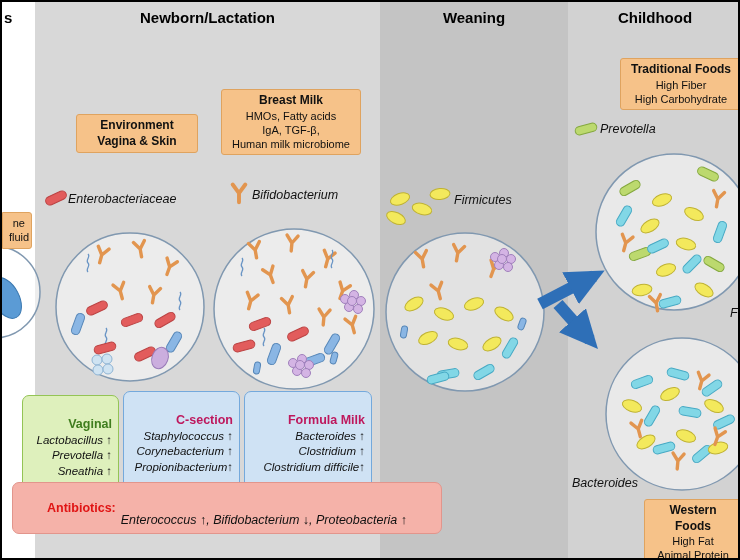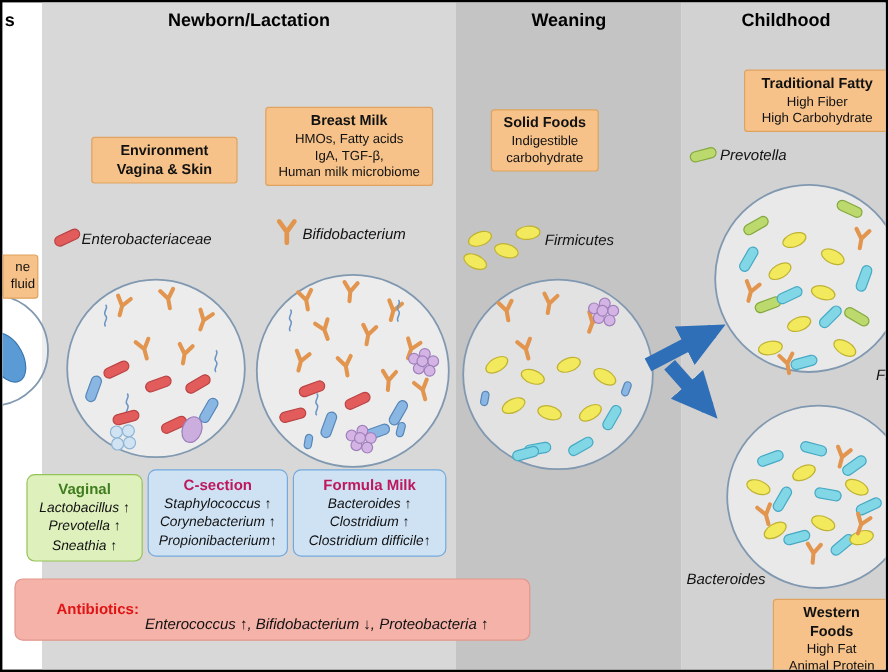--- a/index.html
+++ b/index.html
@@ -8,21 +8,21 @@
             background:#fff; overflow:hidden; }
   .band { position:absolute; top:0; bottom:0; }
   .hdr { position:absolute; top:7px; font-weight:bold; font-size:15px; color:#000;
          text-align:center; }
   .obox { position:absolute; background:#f6c289; border:1px solid #dfa35f;
           border-radius:3px; text-align:center; padding:3px 6px; font-size:11px;
           line-height:1.3; color:#111; z-index:3; }
   .obox .bt { font-weight:bold; font-size:12px; }
   .orglabel { position:absolute; font-style:italic; font-size:12.5px; color:#111;
               white-space:nowrap; z-index:3; }
-  .legend { position:absolute; border-radius:7px; text-align:center; padding:4px 6px;
+  .legend { position:absolute; border-radius:7px; text-align:right; padding:20px 6px;
             font-size:11.5px; line-height:1.35; color:#111; z-index:3; }
   .legend .lt { font-weight:bold; font-size:12.5px; }
   .legend .li { font-style:italic; }
   .lg-green { background:#def0bc; border:1.5px solid #94c455; }
   .lg-green .lt { color:#3f7d1e; }
   .lg-blue { background:#cfe2f4; border:1.5px solid #74a9dc; }
   .lg-blue .lt { color:#be185d; }
   .antibox { position:absolute; background:#f5b2a9; border:1.5px solid #e2958c;
              border-radius:7px; display:flex; align-items:center; justify-content:center;
              font-size:12.5px; gap:5px; z-index:3; }
@@ -256,28 +256,23 @@
     <div class="bt">Vagina &amp; Skin</div>
   </div>
 
   <div class="obox" style="left:219px; top:87px; width:140px;">
     <div class="bt">Breast Milk</div>
     <div>HMOs, Fatty acids</div>
     <div>IgA, TGF-β,</div>
     <div>Human milk microbiome</div>
   </div>
 
-  <div class="obox" style="left:407px; top:89px; width:90px;">
-    <div class="bt">Solid Foods</div>
-    <div>Indigestible</div>
-    <div>carbohydrate</div>
-  </div>
 
   <div class="obox" style="left:618px; top:56px; width:122px; border-radius:3px 0 0 3px;">
-    <div class="bt">Traditional Fatty</div>
+    <div class="bt">Traditional Foods</div>
     <div>High Fiber</div>
     <div>High Carbohydrate</div>
   </div>
 
   <div class="obox" style="left:642px; top:497px; width:98px; border-radius:3px 0 0 3px;">
     <div class="bt">Western Foods</div>
     <div>High Fat</div>
     <div>Animal Protein</div>
   </div>
 

